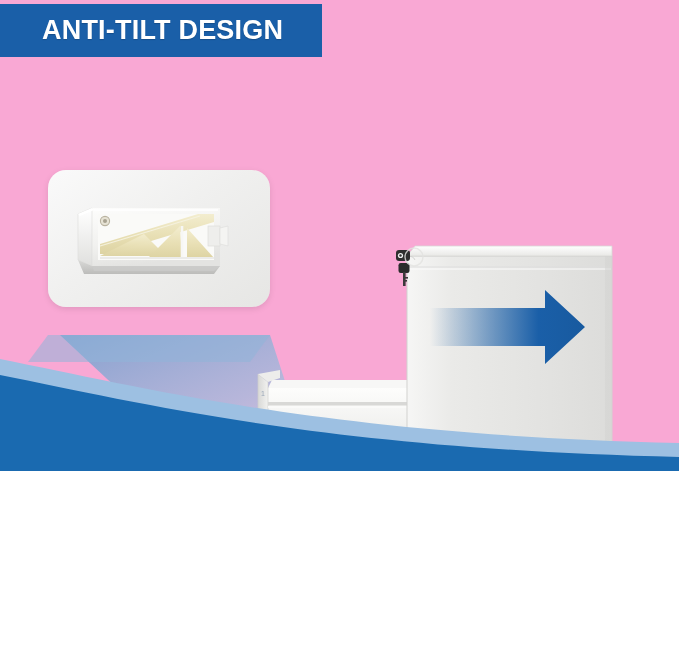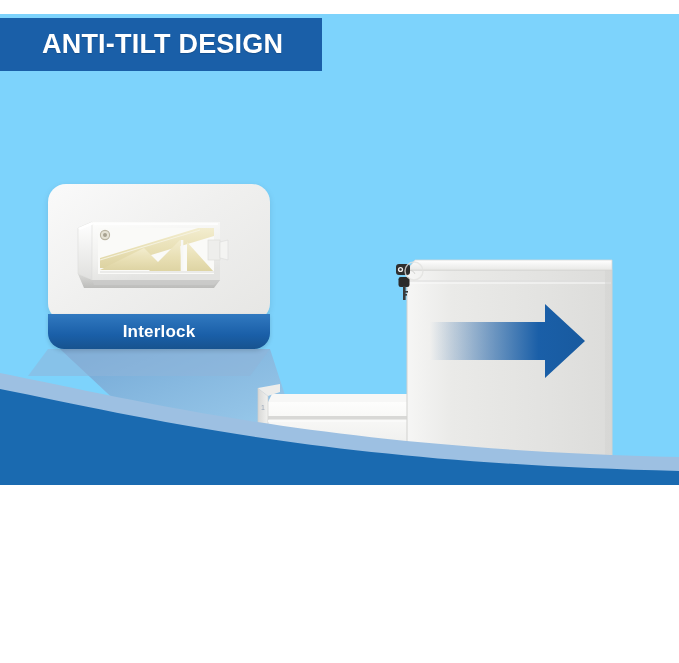--- a/index.html
+++ b/index.html
@@ -2,21 +2,21 @@
 <html><head>
 <meta charset="utf-8">
 <style>
   html,body{margin:0;padding:0;}
   body{
     width:679px;height:663px;
     background:#ffffff;
     font-family:"Liberation Sans",sans-serif;
     overflow:hidden;
   }
-  #stage{position:relative;width:679px;height:471px;overflow:hidden;background:#7dd3fc;margin-top:14px;}
+  #stage{position:relative;width:679px;height:471px;overflow:hidden;background:#f9a8d4;}
 
   
   .banner{
     position:absolute;left:0;top:4px;width:322px;height:53px;
     background:#1a5fa8;
     display:flex;align-items:center;
   }
   .banner-title{
     color:#ffffff;
     font-size:27px;font-weight:bold;
@@ -271,23 +271,20 @@
         <path d="M 30 90 L 44 96 L 172 96 L 166 104 L 36 104 Z" fill="url(#baseG)"></path>
         <path d="M 44 96 L 172 96 L 166 101 L 46 101 Z" fill="#cbcbc9" opacity="0.8"></path>
 
         <circle cx="57" cy="51" r="4.6" fill="#e6e2d4" stroke="#b9b3a0" stroke-width="1.1"></circle>
         <circle cx="57" cy="51" r="2" fill="#a8a291"></circle>
 
         <line x1="46" y1="40" x2="170" y2="40" stroke="#ffffff" stroke-width="1.6"></line>
       </svg>
     </div>
 
-    <div class="inset-label">
-      <span>Interlock</span>
-    </div>
 
   </div>
 
   <svg class="swoosh" viewBox="0 0 679 140" preserveAspectRatio="none">
     <path d="M 0 28 C 150 58 330 104 679 112 L 679 140 L 0 140 Z" fill="#9dc0e2"></path>
     <path d="M 0 44 C 150 74 330 118 679 126 L 679 140 L 0 140 Z" fill="#1a6ab0"></path>
   </svg>
 
 </div>
 

